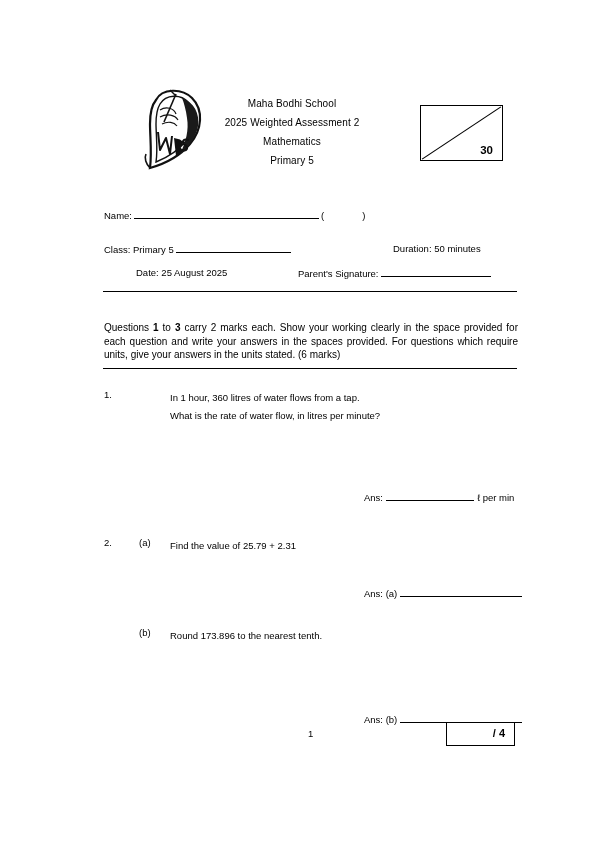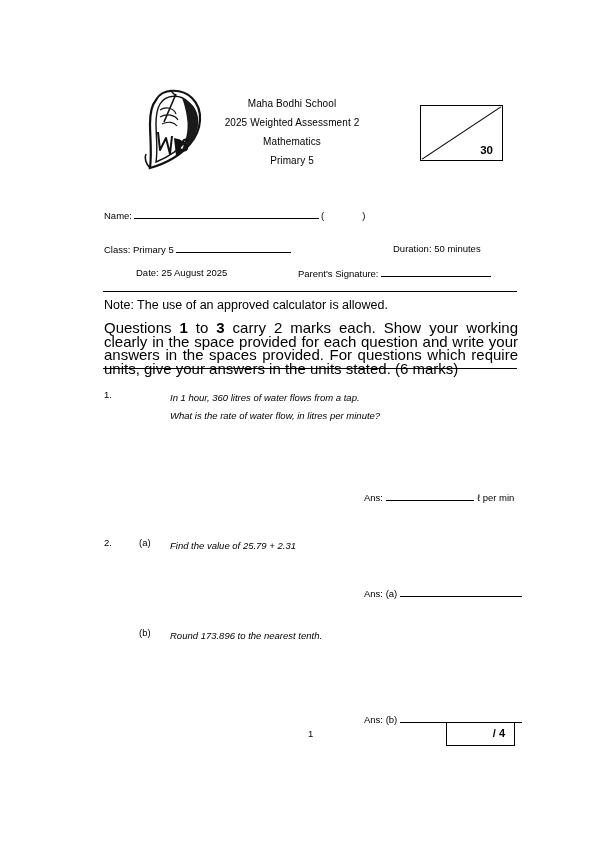--- a/index.html
+++ b/index.html
@@ -113,21 +113,21 @@
     top: 297px;
     font-size: 12.5px;
     line-height: 16px;
     white-space: nowrap;
   }
   .instructions {
     position: absolute;
     left: 104px;
     top: 321px;
     width: 414px;
-    font-size: 15px;
+    font-size: 10px;
     line-height: 13.6px;
     text-align: justify;
   }
   .instructions b { font-weight: bold; }
 
   
   .q-num {
     position: absolute;
     font-size: 9.5px;
     left: 104px;
@@ -136,21 +136,20 @@
     position: absolute;
     font-size: 9.5px;
     left: 139px;
   }
   .q-text {
     position: absolute;
     font-size: 9.5px;
     line-height: 18px;
     left: 170px;
     white-space: nowrap;
-    font-style: italic;
   }
 
   .q1-num  { top: 389px; }
   .q1-l1   { top: 389px; }
   .q1-l2   { top: 407px; }
 
   .q2-num  { top: 537px; }
   .q2a-lab { top: 537px; }
   .q2a-txt { top: 537px; }
   .q2b-lab { top: 627px; }
@@ -266,21 +265,20 @@
   <div class="field f-dur">Duration: 50 minutes</div>
 
   <div class="field f-date">Date: 25 August 2025</div>
 
   <div class="field f-psig">
     <span>Parent's Signature:</span><span class="rule-u u-psig"></span>
   </div>
 
   <div class="hr hr-top"></div>
 
-  <div class="note-line">Note: The use of an approved calculator is allowed.</div>
 
   <div class="instructions">
     <span>Questions </span><b>1</b><span> to </span><b>3</b><span> carry 2 marks each. Show your working clearly in the space provided for each question and write your answers in the spaces provided. For questions which require units, give your answers in the units stated. (6 marks)</span>
   </div>
 
   <div class="hr hr-bot"></div>
 
   <div class="q-num q1-num">1.</div>
   <div class="q-text q1-l1">In 1 hour, 360 litres of water flows from a tap.</div>
   <div class="q-text q1-l2">What is the rate of water flow, in litres per minute?</div>

